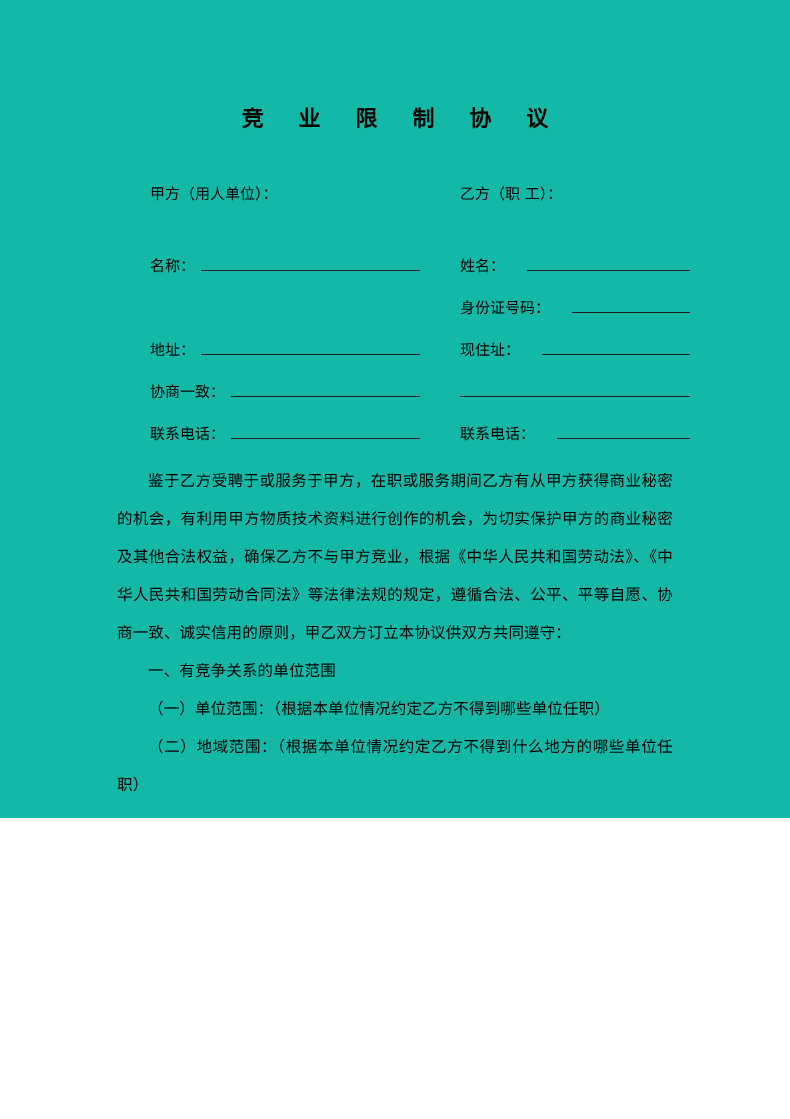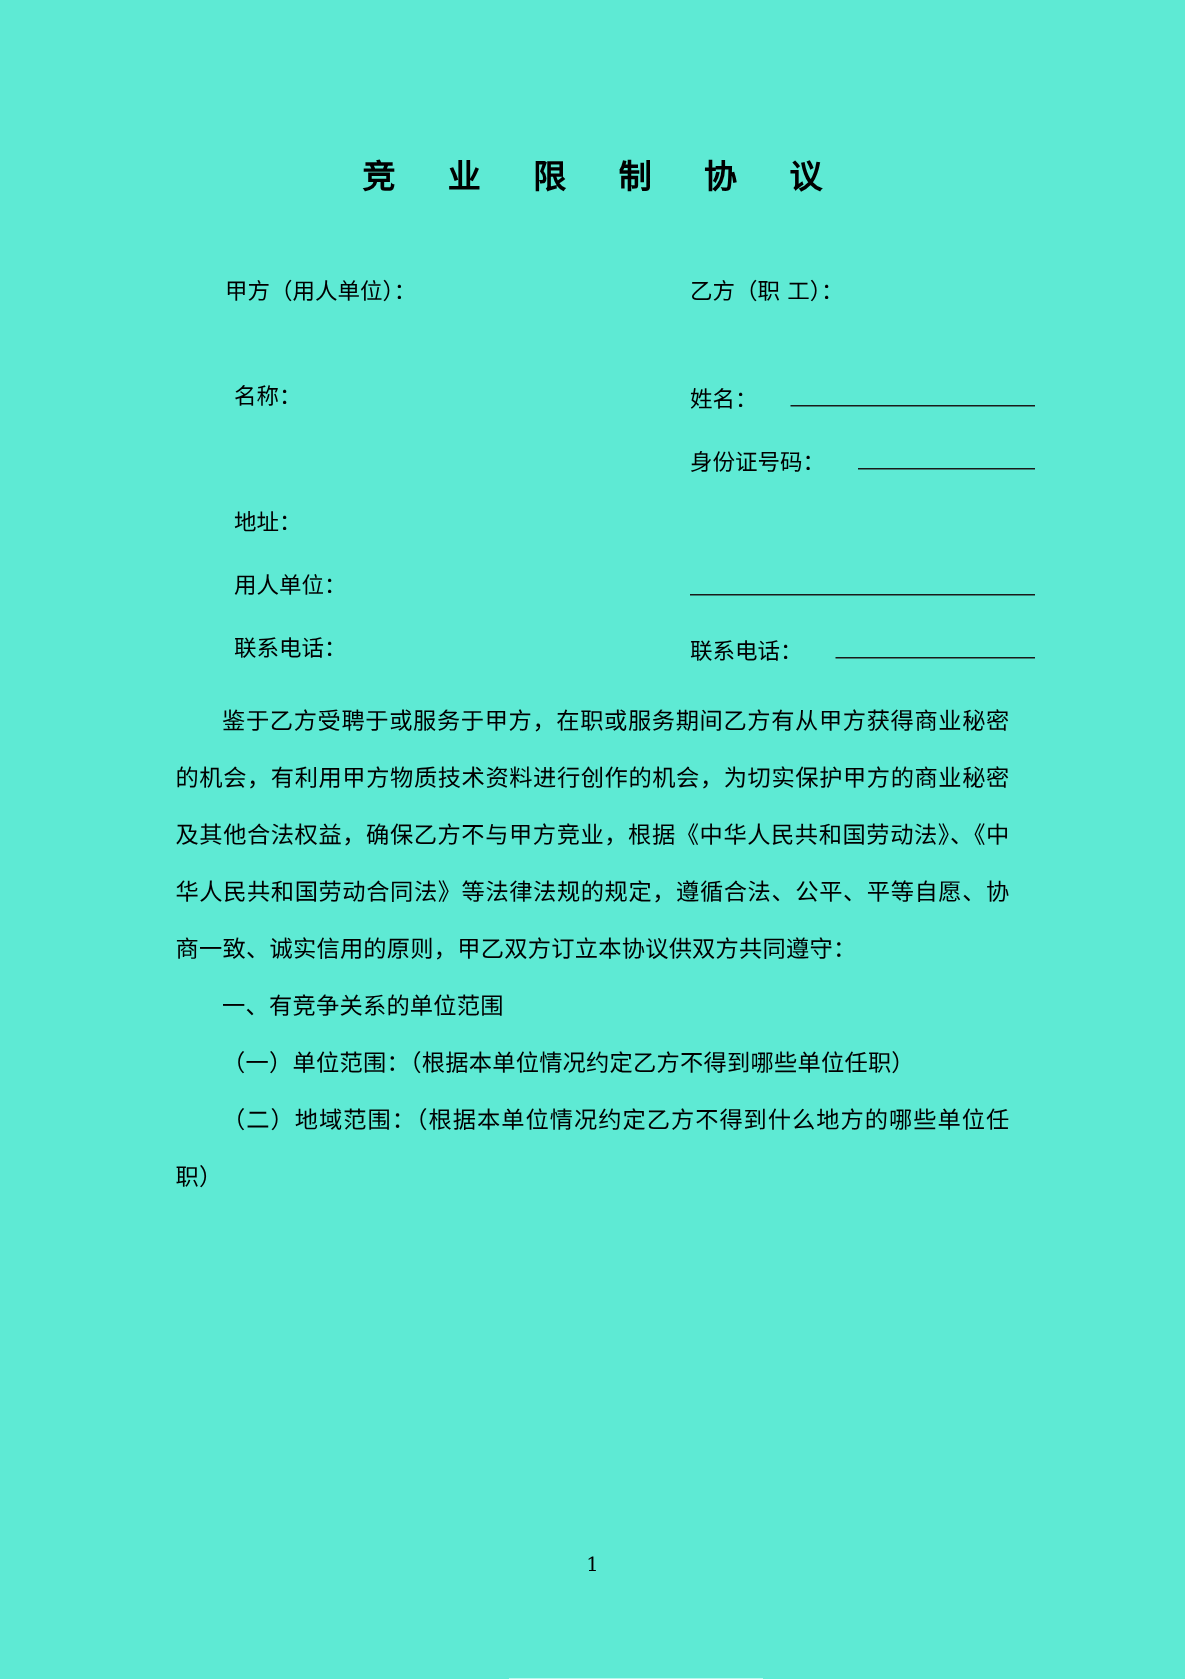--- a/index.html
+++ b/index.html
@@ -8,23 +8,23 @@
     padding: 0;
     background: #ffffff;
   }
   body {
     font-family: "DejaVu Serif", "Liberation Serif", serif;
     color: #000000;
   }
   .page {
     position: relative;
     width: 790px;
-    height: 1119px;
+    height: 818px;
     margin: 0 auto;
-    background: #5eead4;
+    background: #14b8a6;
     overflow: hidden;
     box-sizing: border-box;
   }
 
   
   .doc-title {
     position: absolute;
     left: 0;
     top: 103px;
     width: 790px;
@@ -67,21 +67,21 @@
     height: 42px;
     width: 540px;
   }
   .field-cell {
     position: absolute;
     top: 0;
     display: flex;
     align-items: baseline;
     height: 24px;
   }
-  .field-cell.left  { left: 0;     width: 270px; flex-direction: column; }
+  .field-cell.left  { left: 0;     width: 270px; }
   .field-cell.right { left: 310px; width: 230px; gap: 16px; }
 
   .field-label {
     font-size: 15px;
     line-height: 24px;
     white-space: nowrap;
     flex: 0 0 auto;
   }
   .field-line {
     flex: 1 1 auto;
@@ -155,25 +155,29 @@
         <span class="field-label">身份证号码：</span>
         <span class="field-line"></span>
       </div>
     </div>
 
     <div class="field-row">
       <div class="field-cell left">
         <span class="field-label">地址：</span>
         <span class="field-line"></span>
       </div>
-    </div>
-
-    <div class="field-row">
-      <div class="field-cell left">
-        <span class="field-label">用人单位：</span>
+      <div class="field-cell right">
+        <span class="field-label">现住址：</span>
+        <span class="field-line"></span>
+      </div>
+    </div>
+
+    <div class="field-row">
+      <div class="field-cell left">
+        <span class="field-label">协商一致：</span>
         <span class="field-line"></span>
       </div>
       <div class="field-cell right no-label">
         <span class="field-line"></span>
       </div>
     </div>
 
     <div class="field-row">
       <div class="field-cell left">
         <span class="field-label">联系电话：</span>

